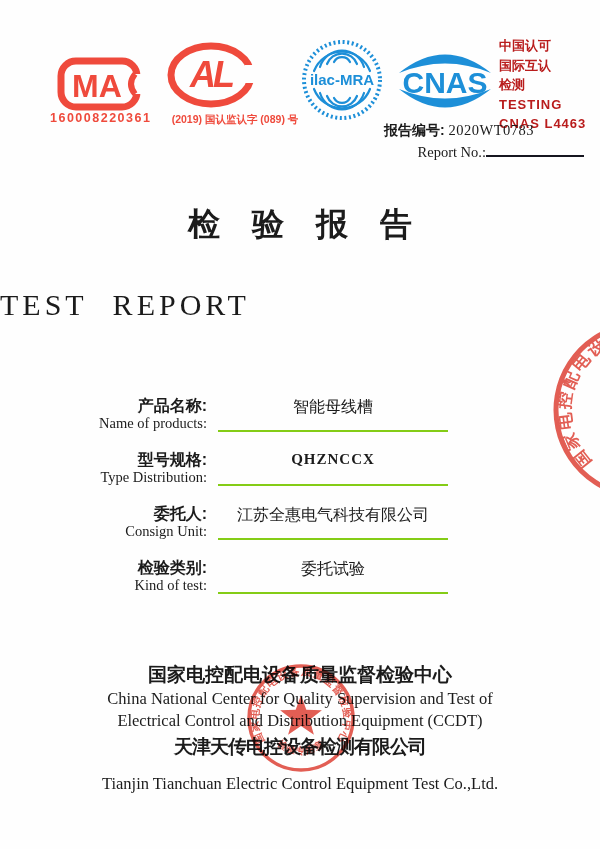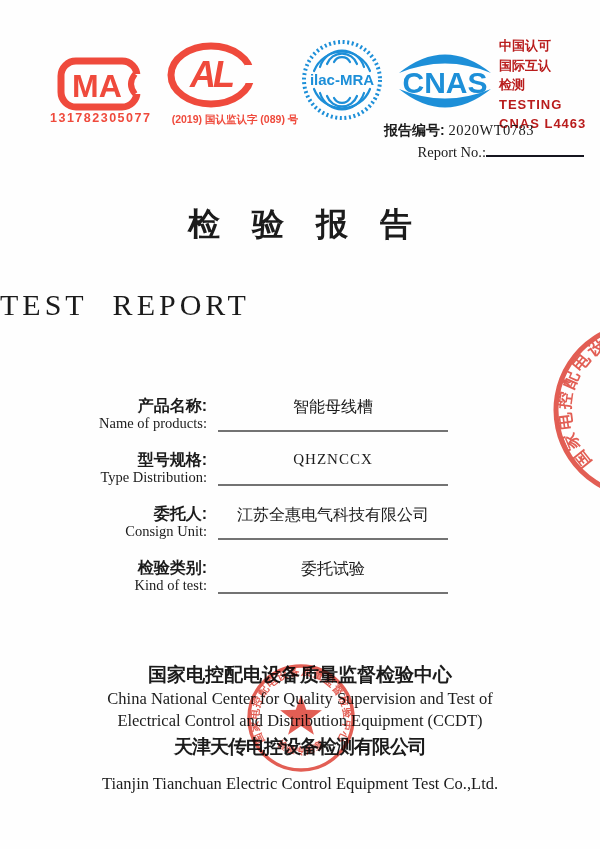--- a/index.html
+++ b/index.html
@@ -26,24 +26,24 @@
             letter-spacing:32px;padding-left:32px;box-sizing:border-box;white-space:nowrap;}
   #title-en{left:0;top:288px;width:100%;text-align:left;font-size:30px;
             letter-spacing:4px;word-spacing:14px;}
 
   
   .form-row{position:absolute;left:0;width:100%;height:40px;}
   .row-labels{position:absolute;left:0;width:207px;text-align:right;}
   .row-labels .zh{font-size:16px;font-weight:bold;line-height:19px;}
   .row-labels .en{font-size:14.5px;line-height:17px;}
   .row-value{position:absolute;left:218px;width:230px;height:34px;
-             border-bottom:2px solid #737373;text-align:center;}
+             border-bottom:2px solid #84cc16;text-align:center;}
   .row-value .val{display:block;margin-top:1px;font-size:16px;}
   .row-value .val.code{font-family:"Liberation Serif","DejaVu Serif",serif;font-size:15px;
-                       letter-spacing:1px;font-weight:normal;}
+                       letter-spacing:1px;font-weight:bold;}
 
   
   .f-line{position:absolute;left:0;width:100%;text-align:center;}
   .f-zh{font-size:19px;font-weight:bold;}
   .f-en{font-family:"Liberation Serif","DejaVu Serif",serif;font-size:16.5px;}
 
   
   .stamp{position:absolute;mix-blend-mode:multiply;opacity:.82;}
   .stamp text{fill:#dd3a2e;font-weight:bold;}
 </style>
@@ -51,21 +51,21 @@
 <body>
 
 <div id="page">
 
   <svg class="abs" style="left:56px;top:56px;" width="88" height="56" viewBox="0 0 88 56">
     <rect x="5" y="5" width="76" height="46" rx="15" fill="none" stroke="#ef4a3c" stroke-width="7"></rect>
     <rect x="72" y="18" width="16" height="20" fill="#fefefe"></rect>
     <path d="M79 18 q-8 10 0 20" fill="none" stroke="#ef4a3c" stroke-width="6"></path>
     <text x="41" y="41" text-anchor="middle" font-size="32" font-weight="bold" fill="#ef4a3c" font-family="Liberation Sans, sans-serif">MA</text>
   </svg>
-  <div class="abs" id="cma-number">131782305077</div>
+  <div class="abs" id="cma-number">160008220361</div>
 
   <svg class="abs" style="left:166px;top:42px;" width="90" height="66" viewBox="0 0 90 66">
     <ellipse cx="45" cy="33" rx="40" ry="29" fill="none" stroke="#ef4a3c" stroke-width="7"></ellipse>
     <rect x="79" y="23" width="11" height="18" fill="#fefefe"></rect>
     <text x="45" y="45" text-anchor="middle" font-size="36" font-weight="bold" font-style="italic" fill="#ef4a3c" font-family="Liberation Sans, sans-serif" letter-spacing="-3">AL</text>
   </svg>
   <div class="abs" id="cal-caption">(2019) 国认监认字 (089) 号</div>
 
   <svg class="abs" style="left:300px;top:38px;" width="84" height="84" viewBox="0 0 84 84">
     <circle cx="42" cy="42" r="38" fill="none" stroke="#1d8fd8" stroke-width="4" stroke-dasharray="2 2.6"></circle>

